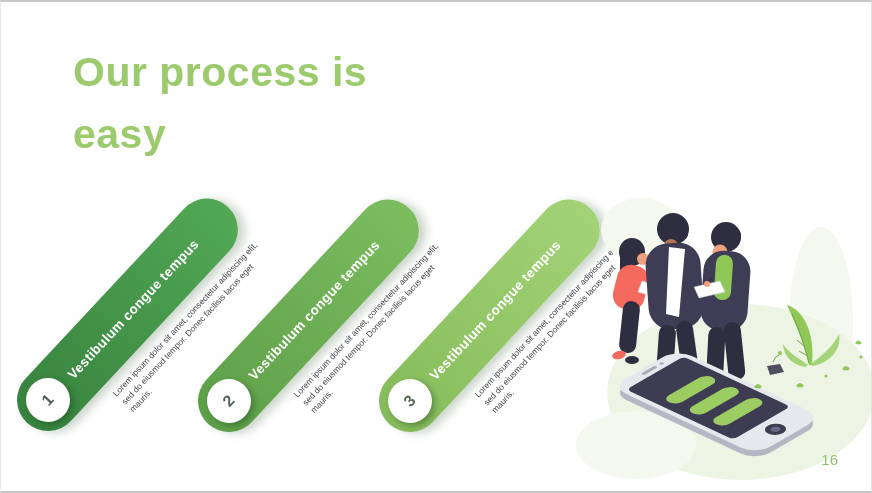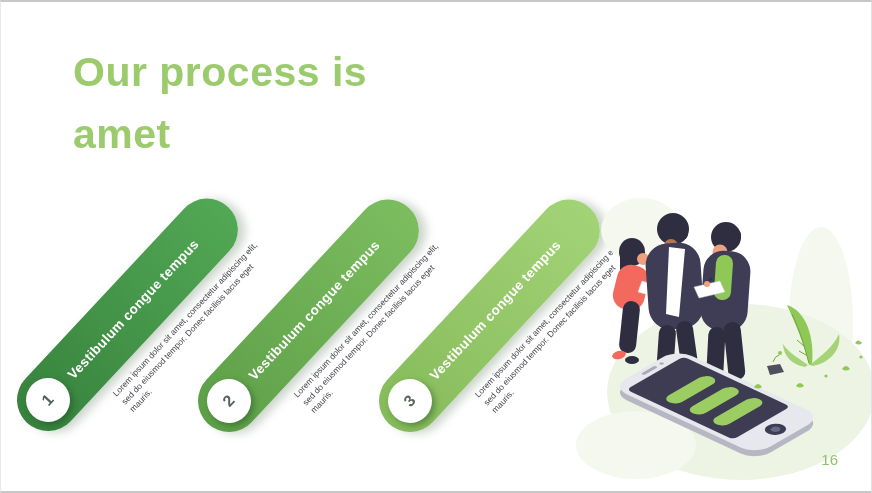--- a/index.html
+++ b/index.html
@@ -81,21 +81,21 @@
   .i-white{fill:#ffffff;}
   .i-vein{stroke:var(--ill-green-dark,#6ca743);stroke-width:1;fill:none;}
 </style>
 </head>
 <body>
 
 <div class="slide">
 
   <div class="title">
     <div>Our process is</div>
-    <div>amet</div>
+    <div>easy</div>
   </div>
 
   <div class="step step1" style="--c-dark: #37823e; --c-light: #52a854; --c-num: #4f6156;">
     <div class="capsule">
       <div class="capsule-label">Vestibulum congue tempus</div>
     </div>
     <div class="num-circle">1</div>
     <div class="step-body">Lorem ipsum dolor sit amet, consectetur adipiscing elit, sed do eiusmod tempor. Donec facilisis lacus eget mauris.</div>
   </div>
 

